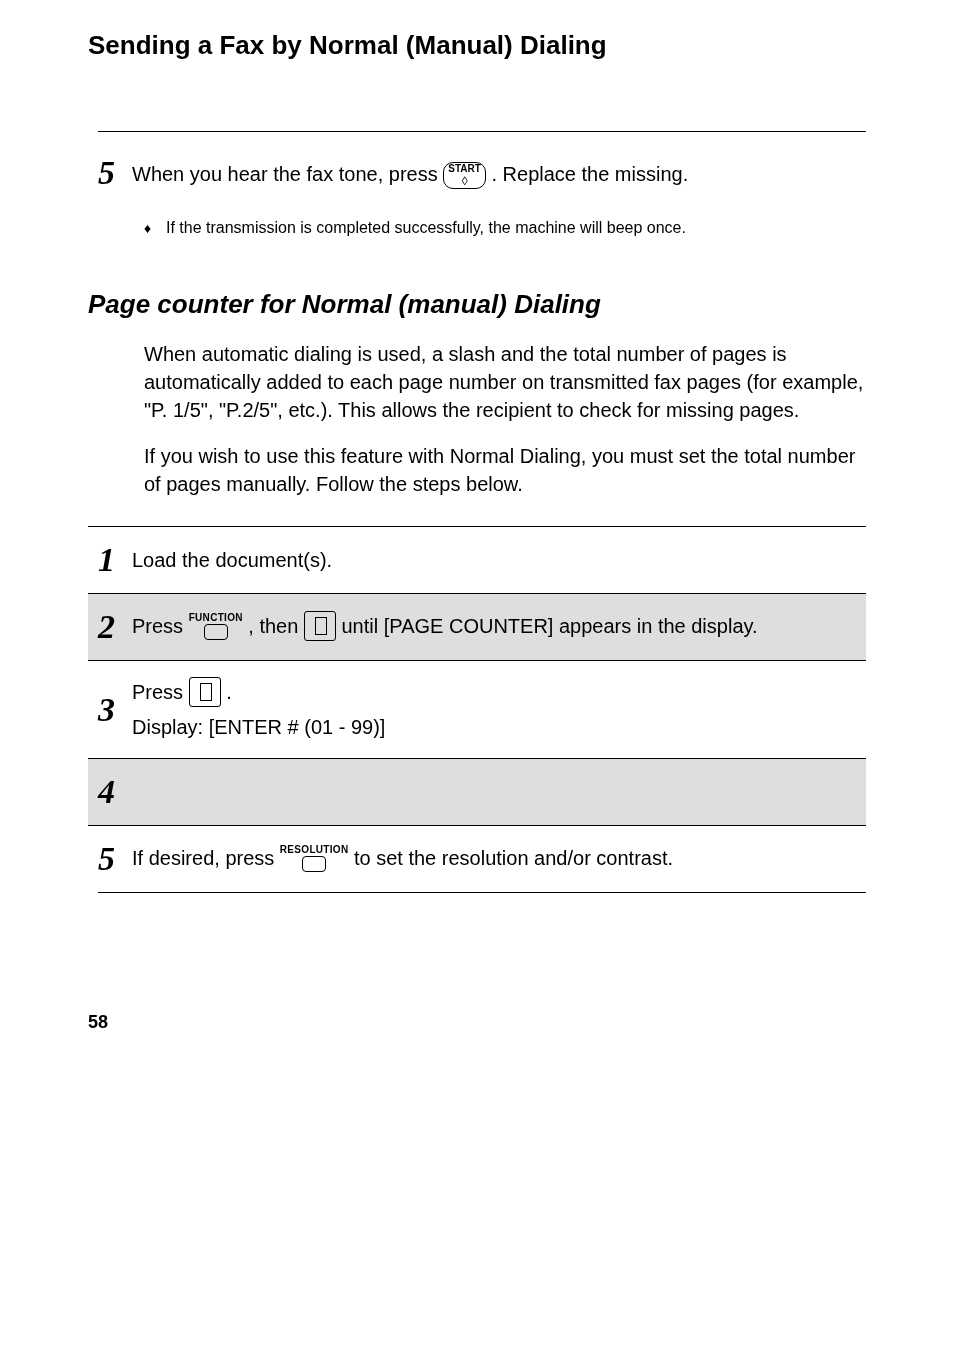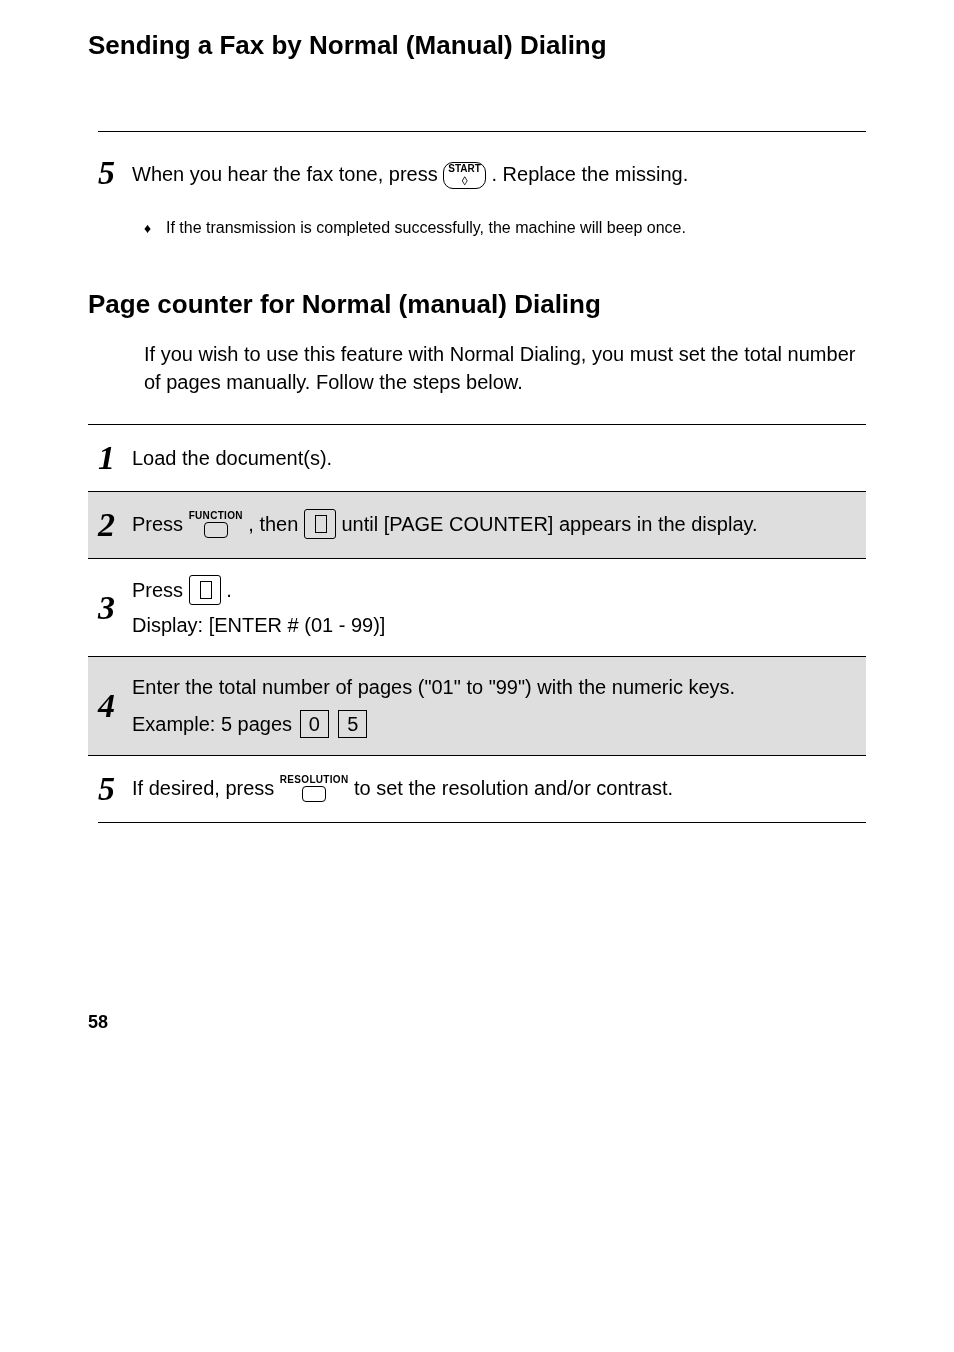--- a/index.html
+++ b/index.html
@@ -61,20 +61,21 @@
   .bullets li::before {
     content: "♦";
     position: absolute;
     left: 0;
     top: 2px;
     font-size: 14px;
   }
   .subhead {
     font-size: 26px;
     font-weight: bold;
+    font-style: italic;
     margin: 50px 0 20px 0;
   }
   .para {
     font-size: 20px;
     line-height: 1.4;
     margin: 0 0 18px 56px;
   }
   .steps-table {
     margin-top: 28px;
   }
@@ -196,20 +197,21 @@
       <span>. Replace the missing.</span>
     </div>
   </div>
 
   <ul class="bullets">
     <li>If the transmission is completed successfully, the machine will beep once.</li>
   </ul>
 
   <h2 class="subhead">Page counter for Normal (manual) Dialing</h2>
 
+  <p class="para">When automatic dialing is used,  a slash and the total number of pages is automatically added to each page number on transmitted fax pages (for example, "P. 1/5", "P.2/5", etc.). This allows the recipient to check for missing pages.</p>
   <p class="para">If you wish to use this feature with Normal Dialing, you must set the total number of pages manually. Follow the steps below.</p>
 
   <div class="steps-table">
 
     <div class="row">
       <span class="step-num">1</span>
       <div class="step-body bold">Load the document(s).</div>
     </div>
 
     <div class="row shade">
@@ -233,28 +235,20 @@
           <span>Press </span>
           <span class="arrowkey"></span>
           <span>.</span>
         </div>
         <div style="margin-top:6px;">Display: [ENTER # (01 - 99)]</div>
       </div>
     </div>
 
     <div class="row shade">
       <span class="step-num">4</span>
-      <div class="step-body bold">
-        <div>Enter the total number of pages ("01" to "99") with the numeric keys.</div>
-        <div style="margin-top:8px;">
-          <span>Example: 5 pages </span>
-          <span class="numkey">0</span>
-          <span class="numkey">5</span>
-        </div>
-      </div>
     </div>
 
     <div class="row">
       <span class="step-num">5</span>
       <div class="step-body bold">
         <span>If desired, press </span>
         <span class="btn-label inl">
           <span class="toplabel">RESOLUTION</span>
           <span class="round"></span>
         </span>

